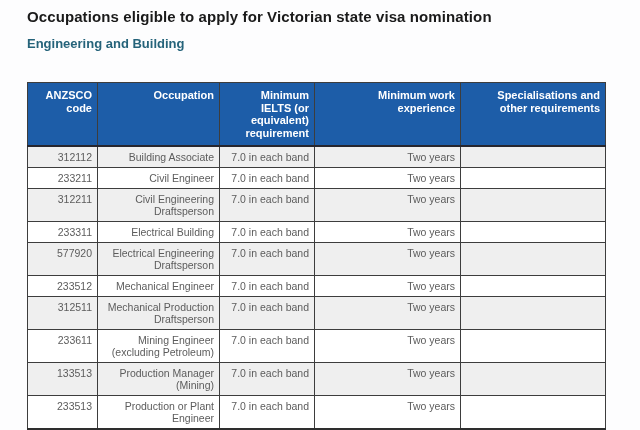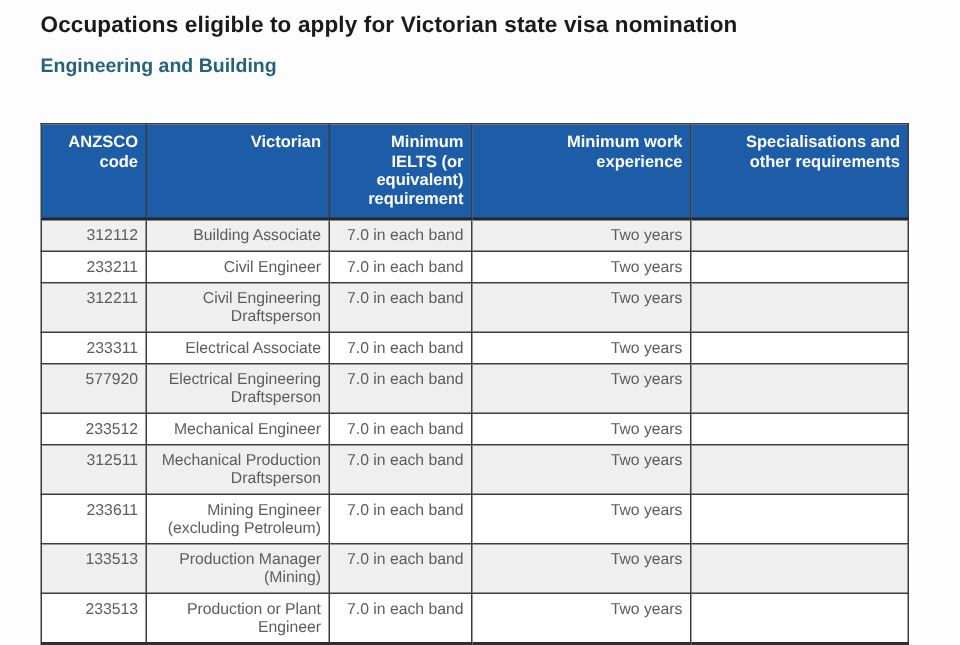--- a/index.html
+++ b/index.html
@@ -80,21 +80,21 @@
     <colgroup>
       <col class="col-code">
       <col class="col-occ">
       <col class="col-ielts">
       <col class="col-exp">
       <col class="col-spec">
     </colgroup>
     <thead>
       <tr>
         <th>ANZSCO code</th>
-        <th>Victorian</th>
+        <th>Occupation</th>
         <th>Minimum IELTS (or equivalent) requirement</th>
         <th>Minimum work experience</th>
         <th>Specialisations and other requirements</th>
       </tr>
     </thead>
     <tbody id="table-body">
   <tr>
     <td>312112</td>
     <td>Building Associate</td>
     <td>7.0 in each band</td>
@@ -113,21 +113,21 @@
   <tr>
     <td>312211</td>
     <td>Civil Engineering Draftsperson</td>
     <td>7.0 in each band</td>
     <td>Two years</td>
     <td></td>
   </tr>
 
   <tr>
     <td>233311</td>
-    <td>Electrical Associate</td>
+    <td>Electrical Building</td>
     <td>7.0 in each band</td>
     <td>Two years</td>
     <td></td>
   </tr>
 
   <tr>
     <td>577920</td>
     <td>Electrical Engineering Draftsperson</td>
     <td>7.0 in each band</td>
     <td>Two years</td>

